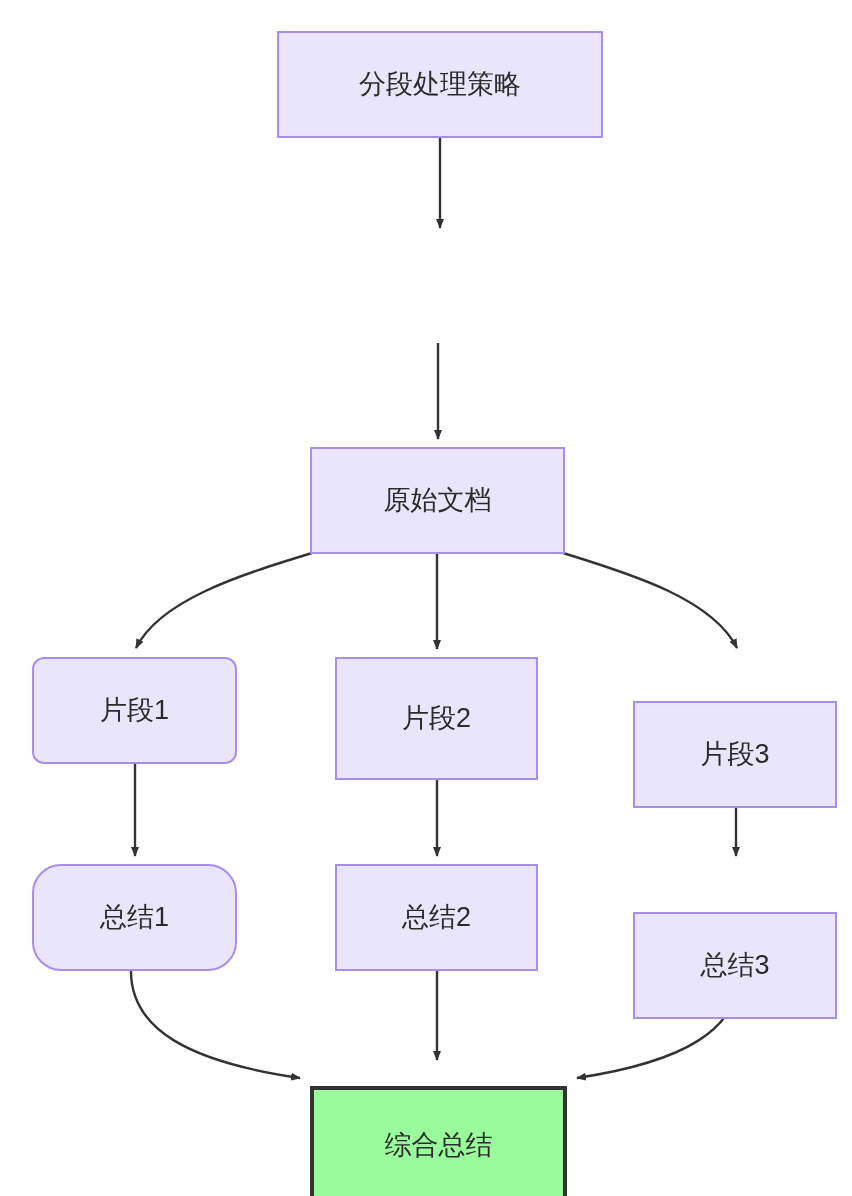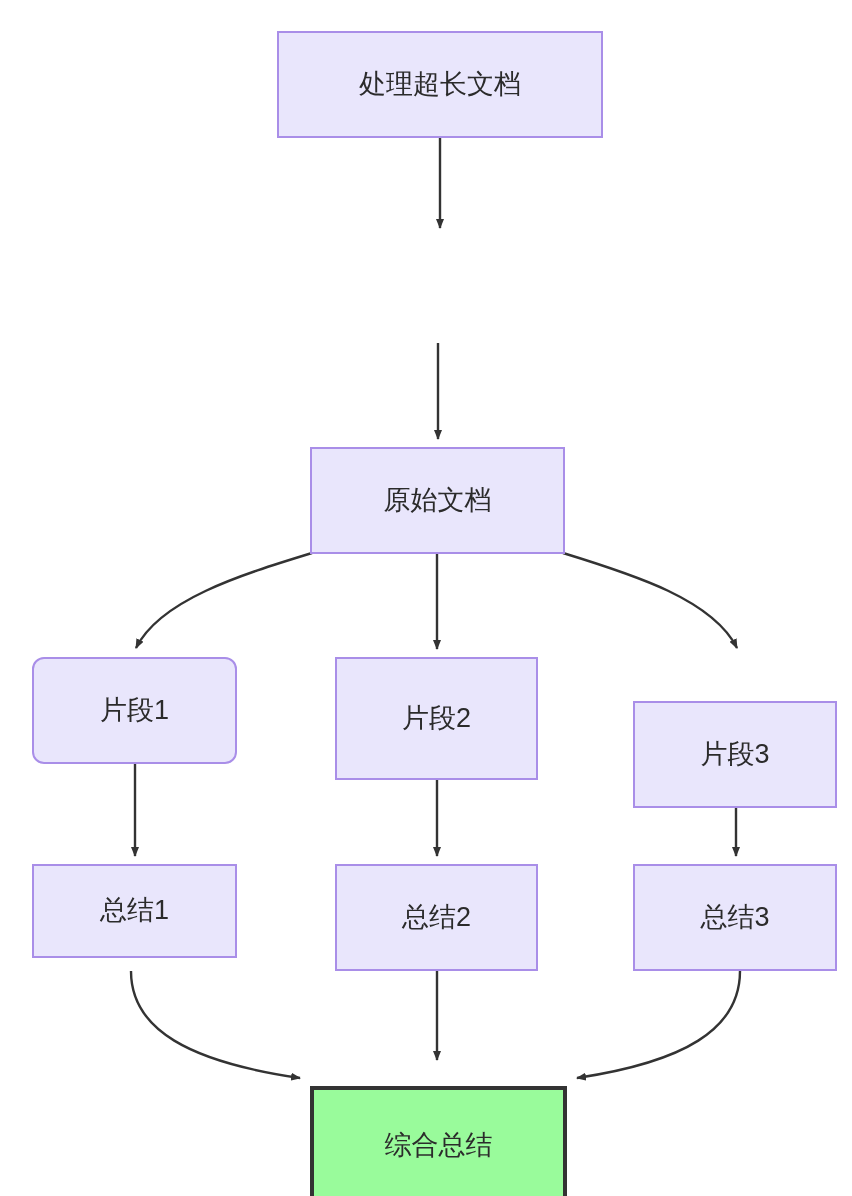--- a/index.html
+++ b/index.html
@@ -82,49 +82,49 @@
     <path d="M736,764 L736,856" fill="none" stroke="#333333" stroke-width="2.4" marker-end="url(#arrow)"></path>
 
     <path d="M131,971 C131,1030 190,1062 300,1078" fill="none" stroke="#333333" stroke-width="2.4" marker-end="url(#arrow)"></path>
 
     <path d="M437,971 L437,1060" fill="none" stroke="#333333" stroke-width="2.4" marker-end="url(#arrow)"></path>
 
     <path d="M740,971 C740,1030 683,1062 577,1078" fill="none" stroke="#333333" stroke-width="2.4" marker-end="url(#arrow)"></path>
   </svg>
 
   <div class="node node-normal" style="left:277px; top:31px; width:326px; height:107px;">
-    <span>处理超长文档</span>
+    <span>分段处理策略</span>
   </div>
 
 
   <div class="node node-normal" style="left:310px; top:447px; width:255px; height:107px;text-align:center;">
     <span>原始文档</span>
   </div>
 
   <div class="node node-normal" style="left:32px; top:657px; width:205px; height:107px;border-radius:12px;">
     <span>片段1</span>
   </div>
 
   <div class="node node-normal" style="left:335px; top:657px; width:203px; height:123px;">
     <span>片段2</span>
   </div>
 
   <div class="node node-normal" style="left:633px; top:657px; width:204px; height:107px;margin-top:44px;">
     <span>片段3</span>
   </div>
 
-  <div class="node node-normal" style="left:32px; top:864px; width:205px; height:94px;">
+  <div class="node node-normal" style="left:32px; top:864px; width:205px; height:107px;border-radius:29px;">
     <span>总结1</span>
   </div>
 
   <div class="node node-normal" style="left:335px; top:864px; width:203px; height:107px;align-items:center;">
     <span>总结2</span>
   </div>
 
-  <div class="node node-normal" style="left:633px; top:864px; width:204px; height:107px;align-items:center;">
+  <div class="node node-normal" style="left:633px; top:912px; width:204px; height:107px;align-items:center;">
     <span>总结3</span>
   </div>
 
   <div class="node node-result" style="left:310px; top:1068px; width:257px; height:120px;margin-top:18px;">
     <span>综合总结</span>
   </div>
 
 </div>
 
 </body></html>

